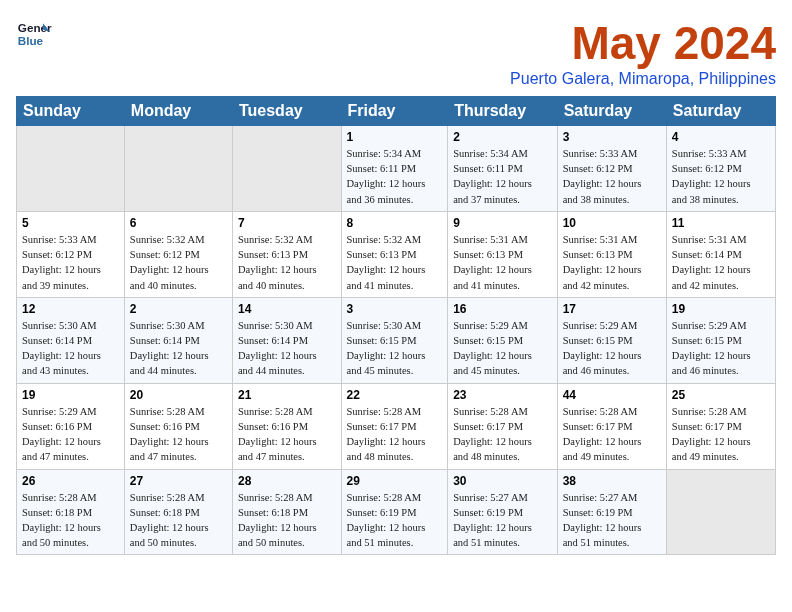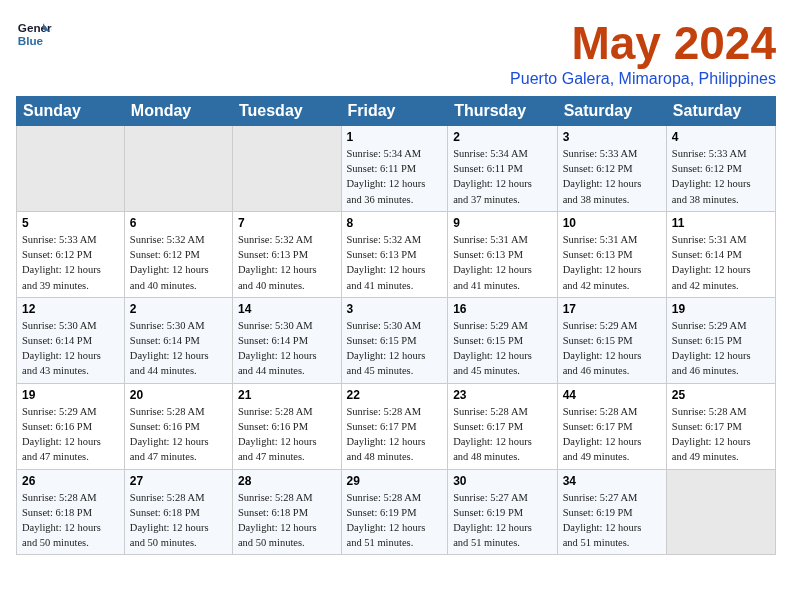--- a/index.html
+++ b/index.html
@@ -326,21 +326,21 @@
 and 51 minutes.</div>
         </td>
         <td>
           <span class="day-number">30</span>
           <div class="day-info" style="white-space: pre-line;">Sunrise: 5:27 AM
 Sunset: 6:19 PM
 Daylight: 12 hours
 and 51 minutes.</div>
         </td>
         <td>
-          <span class="day-number">34</span>
+          <span class="day-number">38</span>
           <div class="day-info" style="white-space: pre-line;">Sunrise: 5:27 AM
 Sunset: 6:19 PM
 Daylight: 12 hours
 and 51 minutes.</div>
         </td>
         <td class="empty-cell"></td>
       </tr>
     </tbody>
 </table>
 

